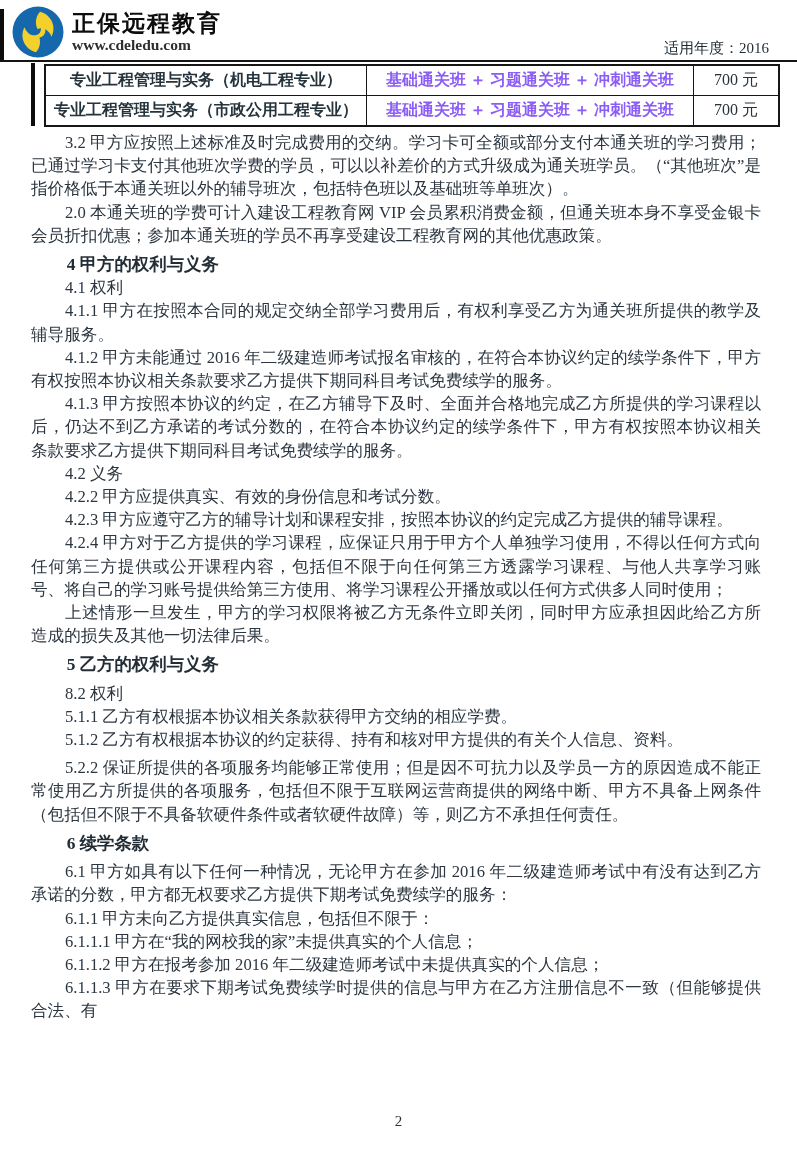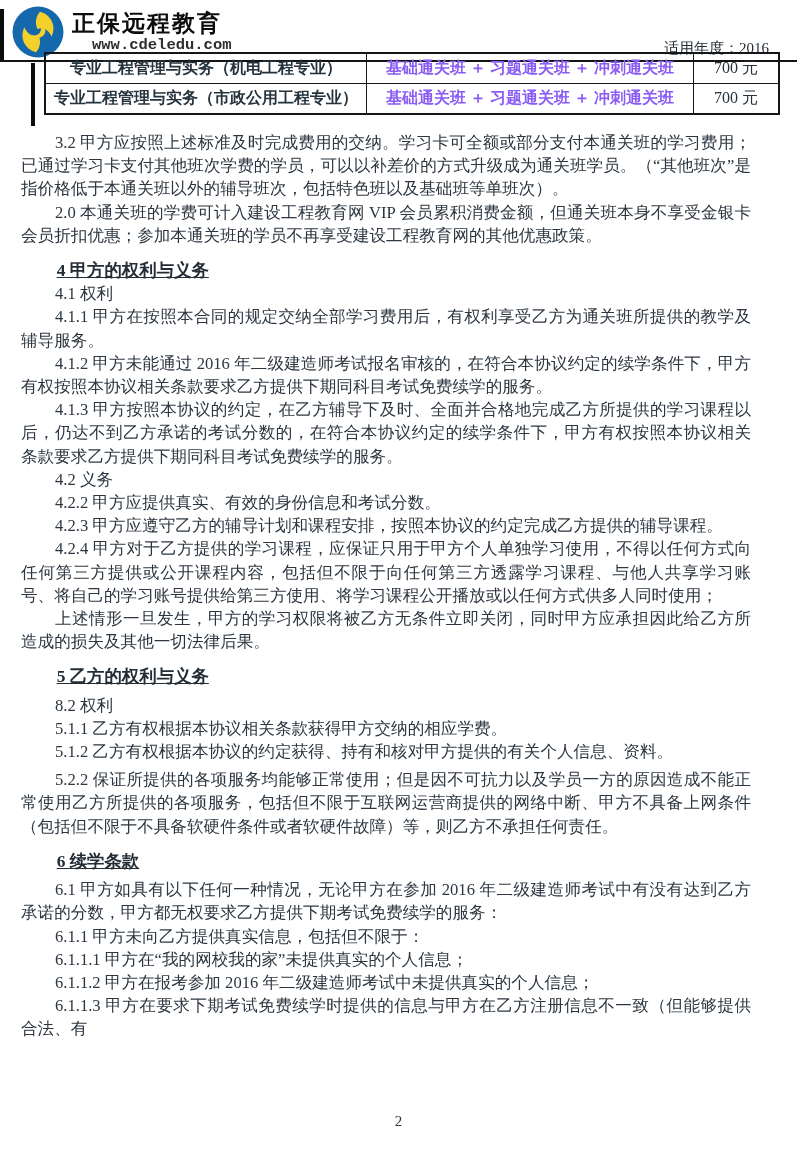--- a/index.html
+++ b/index.html
@@ -8,42 +8,42 @@
     font-family:"Liberation Serif","DejaVu Serif",serif;color:#2c3640;
   }
   .page{position:relative;width:797px;height:836px;}
   
   .header{position:absolute;top:4px;left:12px;right:28px;height:56px;
     display:flex;align-items:center;}
   .logo{width:52px;height:52px;flex:0 0 auto;}
   .brand{margin-left:8px;line-height:1.05;}
   .brand-name{font-family:"Liberation Sans","DejaVu Sans",sans-serif;font-weight:bold;
     font-size:23px;color:#0d0d0d;letter-spacing:2px;}
-  .brand-url{font-family:Liberation Mono, monospace;font-weight:bold;
-    font-size:15.5px;color:#2e2e2e;margin-top:2px;margin-left:20px;}
+  .brand-url{font-family:Liberation Serif, serif;font-weight:bold;
+    font-size:15.5px;color:#2e2e2e;margin-top:2px;}
   .year-label{position:absolute;right:0;bottom:2px;font-size:15px;color:#1f2a33;}
   .header-rule{position:absolute;top:60px;left:0;width:797px;height:2px;background:#141414;}
   
   .artifact{position:absolute;background:#0c0c0c;}
   .artifact-a{left:0;top:9px;width:4px;height:52px;}
   .artifact-b{left:31px;top:63px;width:4px;height:63px;}
   
-  .price-table{position:absolute;top:52px;left:44px;width:718px;border-collapse:collapse;
+  .price-table{position:absolute;top:64px;left:44px;width:718px;border-collapse:collapse;
     table-layout:fixed;}
   .price-table td{border:1.6px solid #161616;height:29px;text-align:center;
     font-size:16px;font-weight:bold;padding:0 2px;white-space:nowrap;overflow:hidden;}
   .price-table{border:2.5px solid #161616;}
   .c-subject{width:316px;color:#25333d;}
   .c-classes{width:322px;color:#8b5cf6;}
   .c-price{width:80px;font-weight:normal !important;color:#25333d;}
   
-  .doc-body{position:absolute;top:131px;left:21px;width:730px;}
+  .doc-body{position:absolute;top:131px;left:31px;width:730px;}
   .para{margin:0;text-indent:2.05em;text-align:justify;font-size:16.6px;
     line-height:23.2px;color:#2c3640;word-break:break-all;}
-  .para.heading{font-weight:bold;font-size:17.4px;margin-top:12px;color:#232d36;text-decoration:underline;}
+  .para.heading{font-weight:bold;font-size:17.4px;margin-top:6px;color:#232d36;}
   .para.loose{margin-top:5px;}
   .para.xloose{margin-top:8px;}
   
   .footer-pagenum{position:absolute;top:1113px;left:0;width:797px;text-align:center;
     font-size:15px;color:#2c3640;}
 </style>
 </head>
 <body>
 
 <div class="page">

